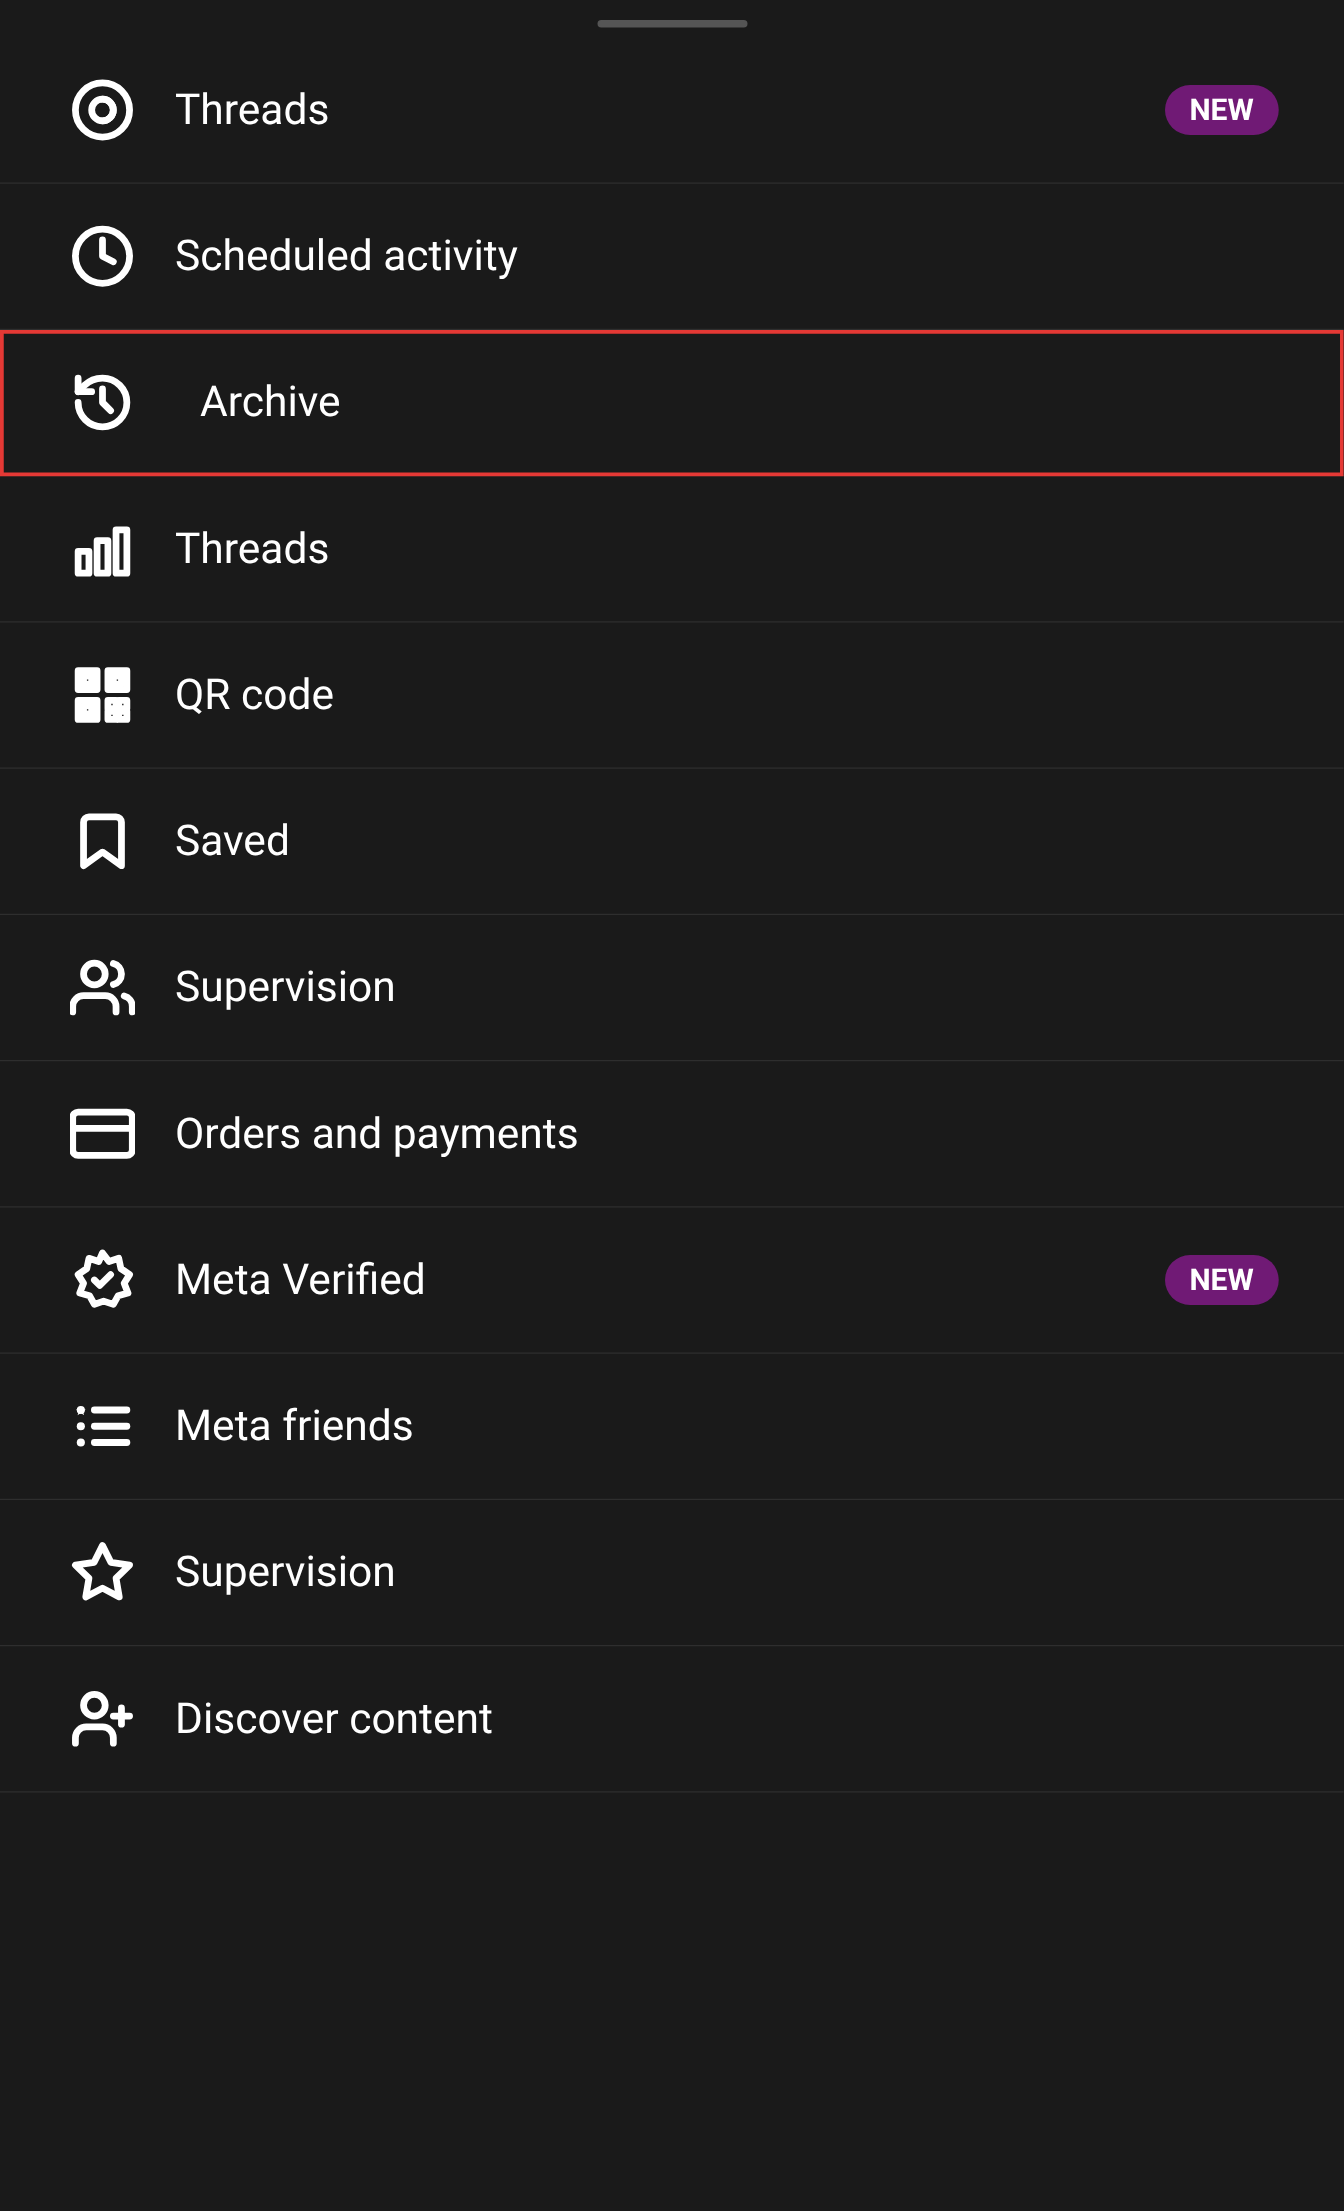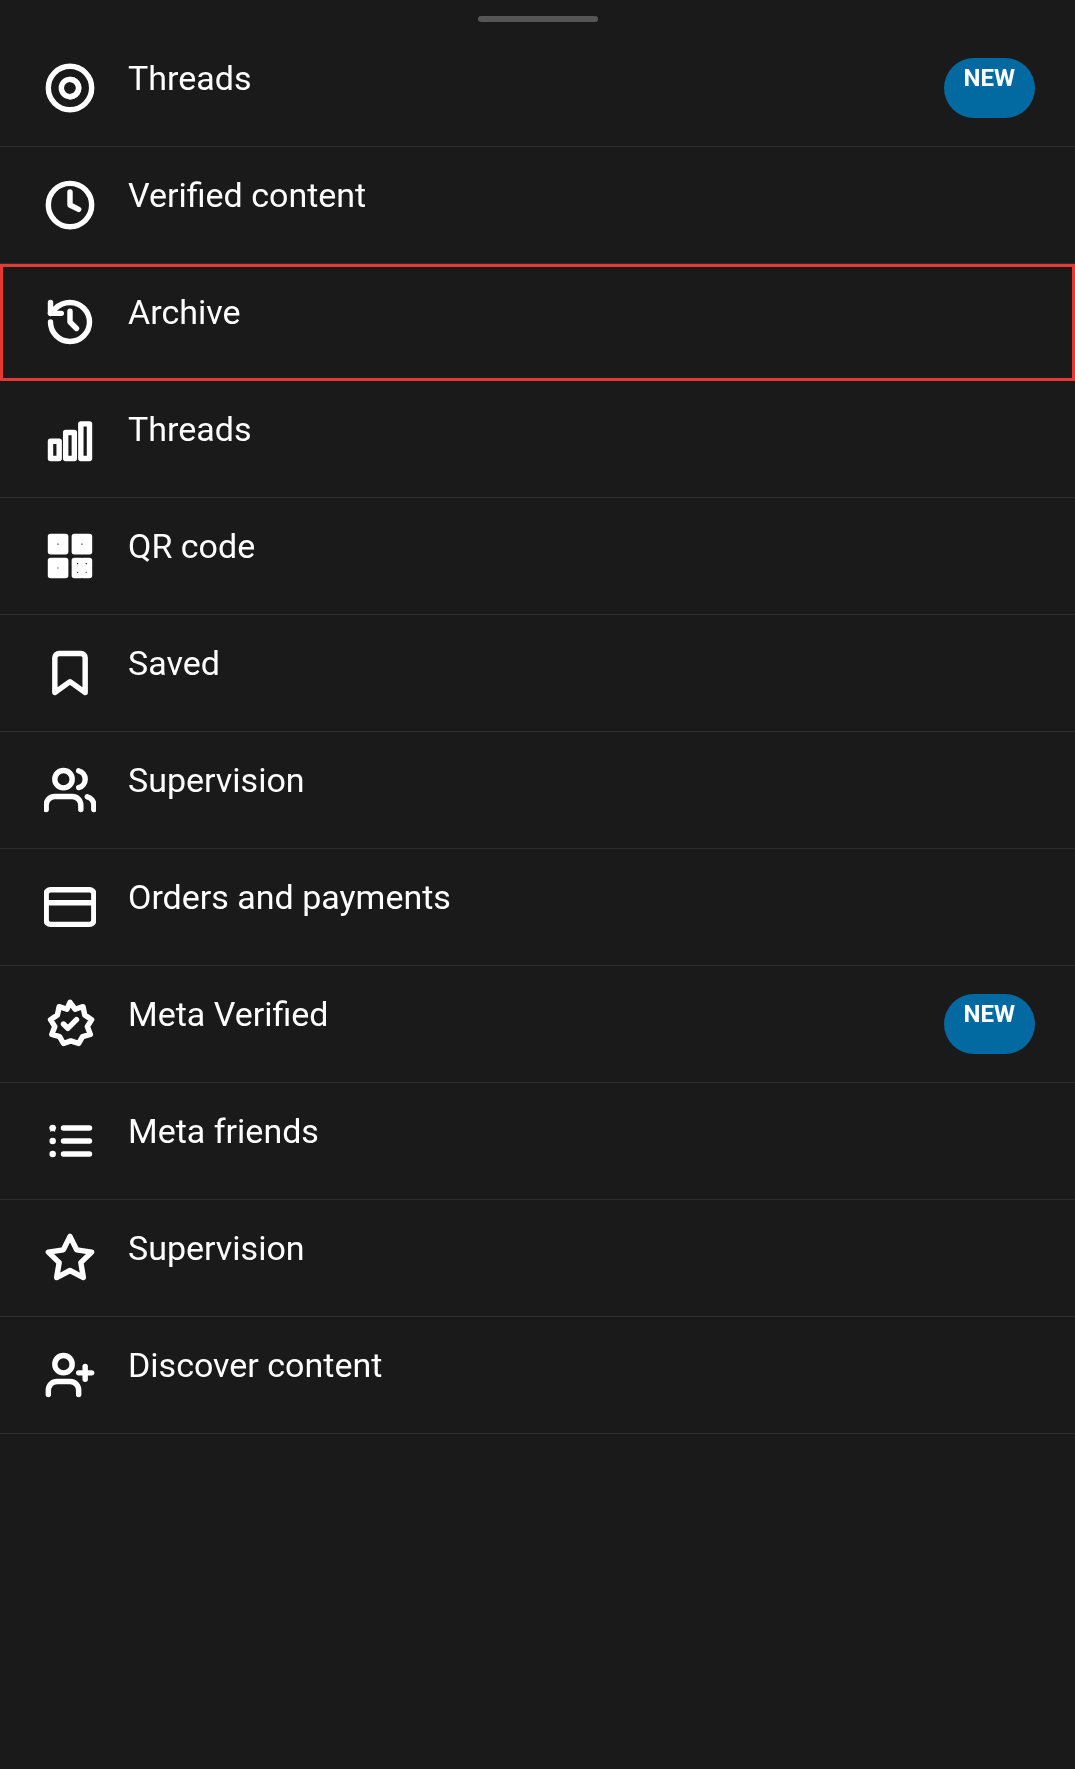--- a/index.html
+++ b/index.html
@@ -31,29 +31,31 @@
     }
 
     .menu-list {
       list-style: none;
       padding: 0;
       margin: 0;
     }
 
     .menu-item {
       display: flex;
-      padding: 28px 40px;
+      align-items: center;
+      padding: 28px 52px;
       border-bottom: 1px solid #2e2e2e;
       cursor: pointer;
       position: relative;
     }
 
     .menu-item.highlighted {
       outline: 3px solid #e53935;
       outline-offset: -3px;
+      gap: 20px;
     }
 
     .menu-icon {
       width: 60px;
       height: 60px;
       display: flex;
       align-items: center;
       justify-content: center;
       flex-shrink: 0;
       margin-right: 28px;
@@ -70,21 +72,21 @@
     }
 
     .menu-label {
       font-size: 34px;
       font-weight: 400;
       color: #ffffff;
       flex: 1;
     }
 
     .badge-new {
-      background-color: #0369a1;
+      background-color: #701a75;
       color: #ffffff;
       font-size: 24px;
       font-weight: 700;
       padding: 6px 20px;
       border-radius: 30px;
       margin-left: auto;
       flex-shrink: 0;
     }
   </style>
 </head>
@@ -106,21 +108,21 @@
       <span class="menu-label">Threads</span>
       <span class="badge-new">NEW</span>
     </li>
     <li class="menu-item">
       <div class="menu-icon">
         <svg viewBox="0 0 24 24">
           <circle cx="12" cy="12" r="10"></circle>
           <polyline points="12,6 12,12 16,14"></polyline>
         </svg>
       </div>
-      <span class="menu-label">Verified content</span>
+      <span class="menu-label">Scheduled activity</span>
     </li>
     <li class="menu-item highlighted">
       <div class="menu-icon">
         <svg viewBox="0 0 24 24">
           <path d="M3 12a9 9 0 1 0 9-9 9.75 9.75 0 0 0-6.74 2.74L3 8"></path>
           <path d="M3 3v5h5"></path>
           <polyline points="12,7 12,12 15,15"></polyline>
         </svg>
       </div>
       <span class="menu-label">Archive</span>

